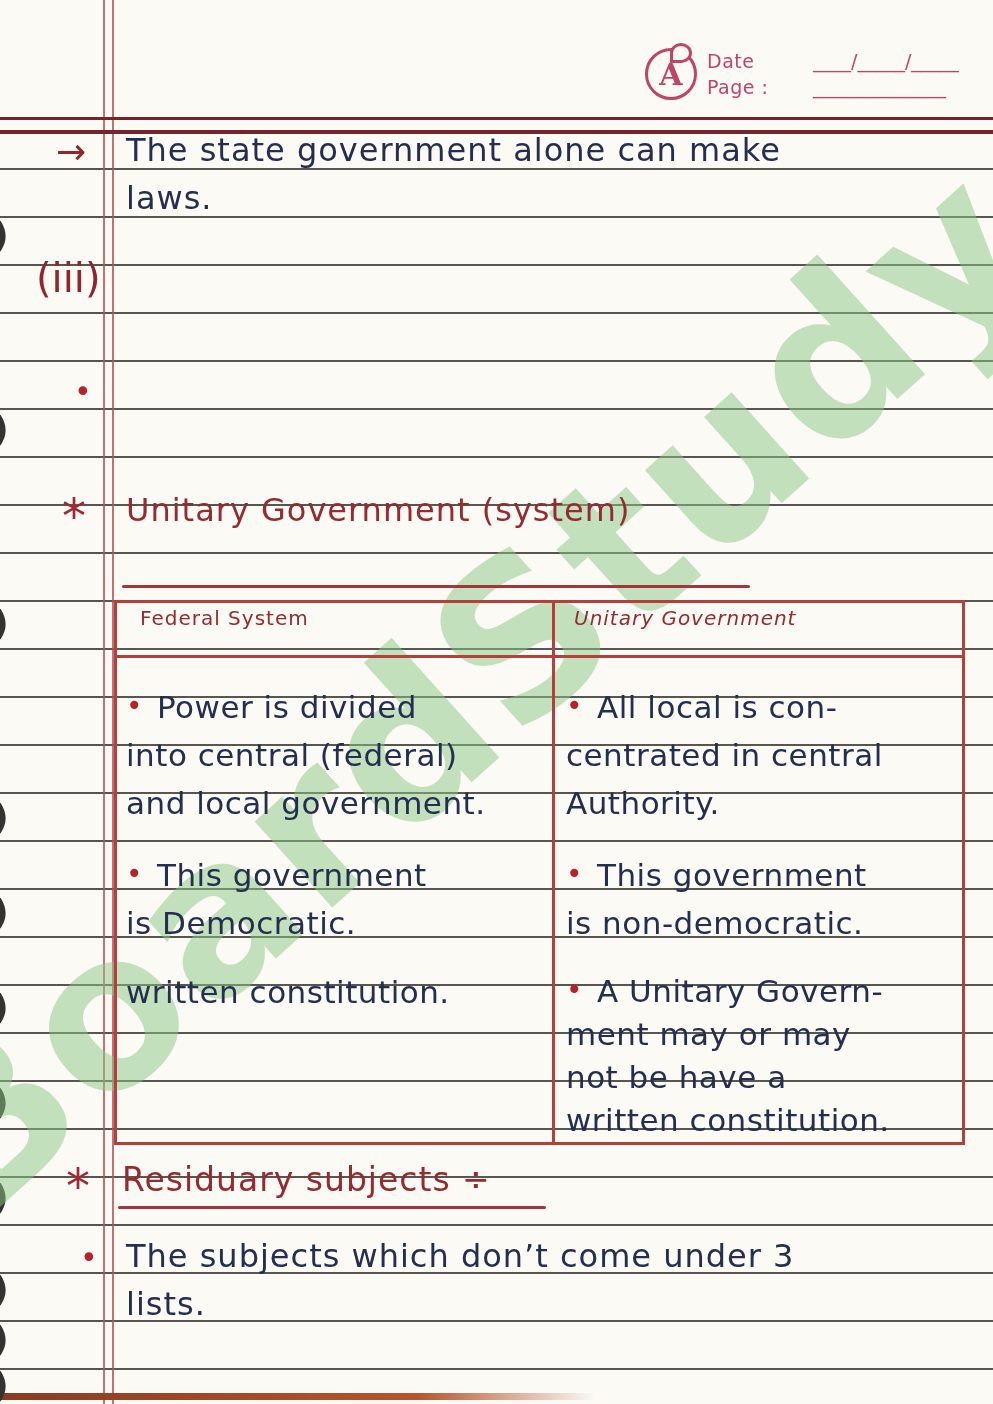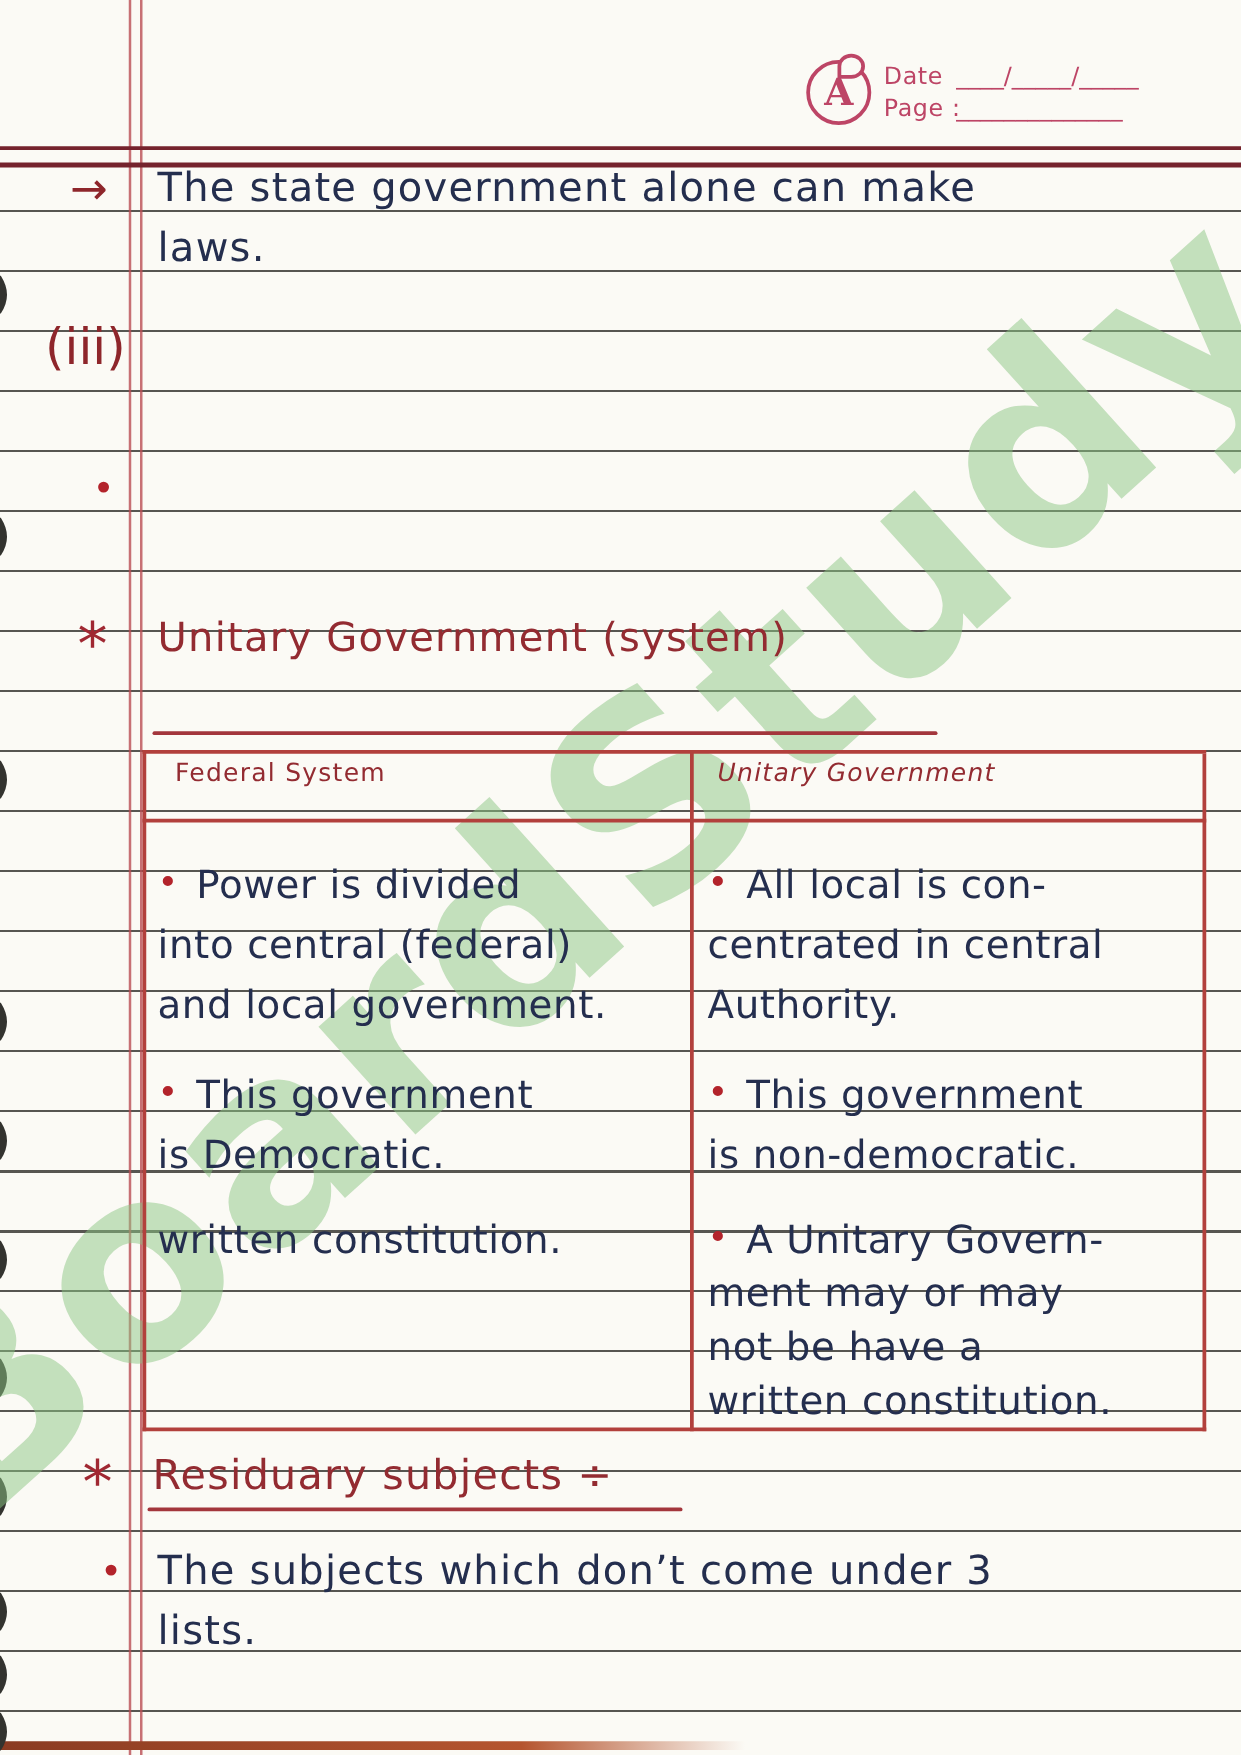--- a/index.html
+++ b/index.html
@@ -62,21 +62,21 @@
   .stamp-logo{
     width:46px; height:46px; border:3px solid #bd4566; border-radius:50%;
     display:flex; align-items:center; justify-content:center; position:relative;
     font-family:"DejaVu Serif", serif; font-size:30px; font-weight:bold;
   }
   .stamp-logo::before{
     content:""; position:absolute; top:-8px; right:2px; width:16px; height:14px;
     border:3px solid #bd4566; border-radius:50% 50% 50% 0; background:#fbfaf5;
   }
   .stamp-rows{display:flex; flex-direction:column; gap:4px; font-size:19px;}
-  .stamp-row{display:flex; align-items:baseline; white-space:nowrap;}
+  .stamp-row{display:flex; align-items:baseline; white-space:nowrap;gap:48px;}
   .stamp-label{width:58px; letter-spacing:.5px;}
   .stamp-blank{letter-spacing:0;}
 </style>
 </head>
 <body>
 
 <div class="page">
 
   <div class="ruling"></div>
   <div class="margin-line"></div>

